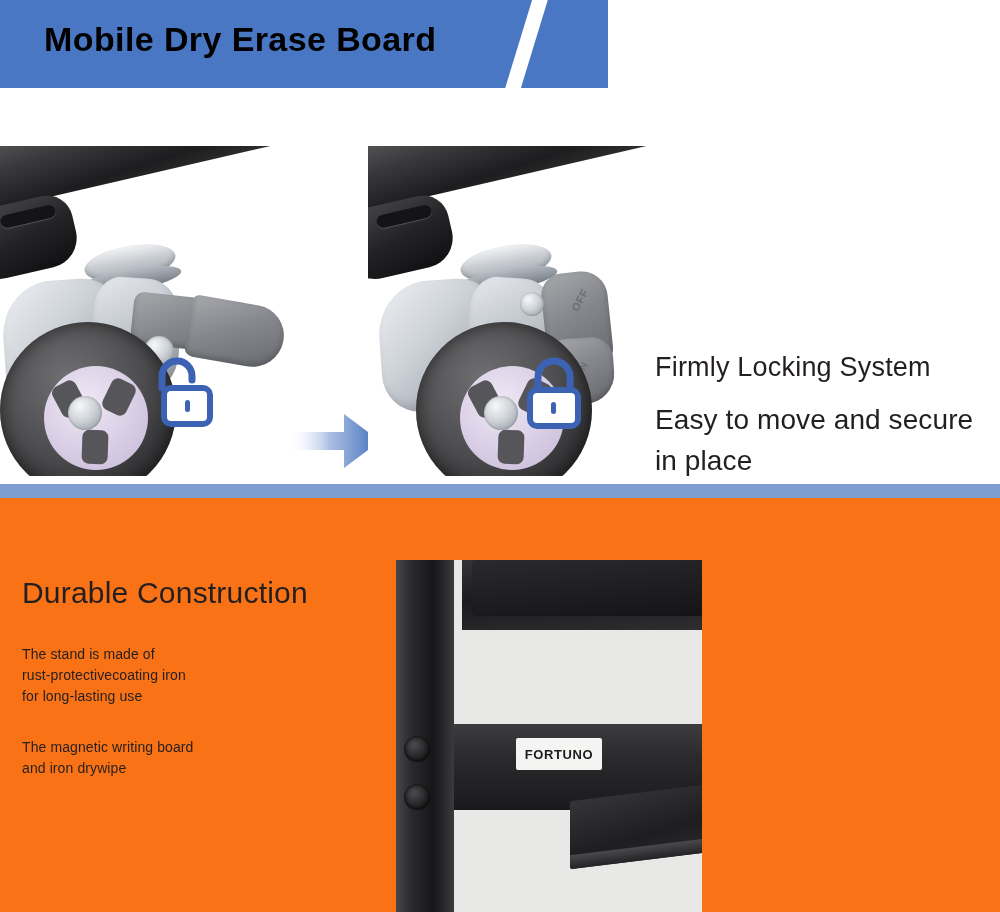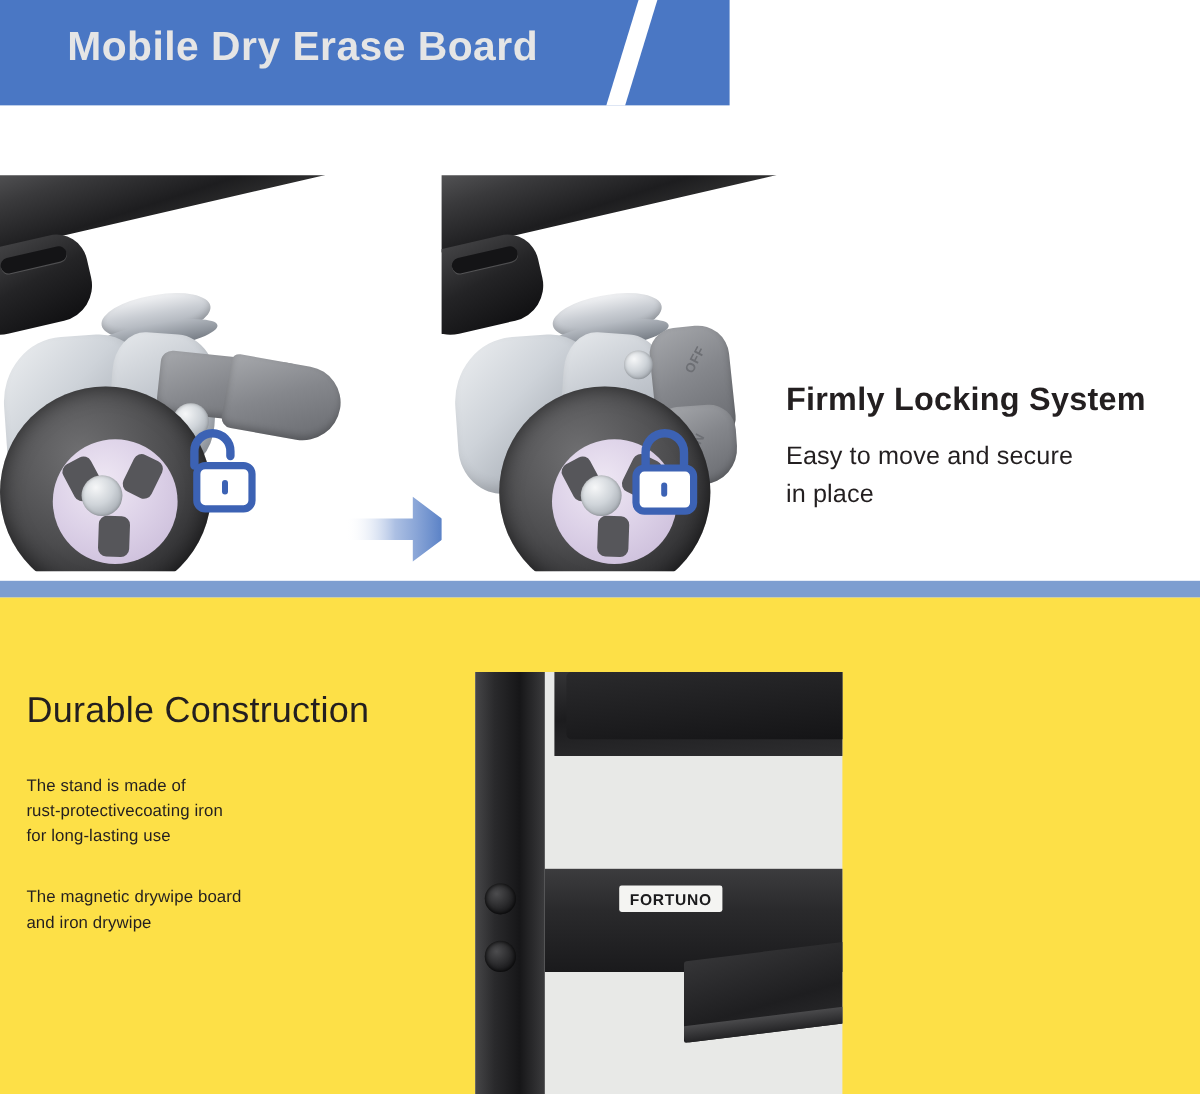--- a/index.html
+++ b/index.html
@@ -11,22 +11,22 @@
     overflow:hidden;
   }
   #page { position:relative; width:1000px; height:912px; background:#fff; }
 
   
   .banner {
     position:absolute; left:0; top:0; width:608px; height:88px;
     background:#4a77c4; overflow:hidden;
   }
   .banner-title {
-    position:absolute; left:56px; top:20px;
-    font-size:34px; font-weight:bold; color:#e5e5e5;
+    position:absolute; left:44px; top:20px;
+    font-size:34px; font-weight:bold; color:#000000;
     letter-spacing:0.4px; white-space:nowrap;
     font-family:"Liberation Sans", sans-serif;
   }
   .banner-slash {
     position:absolute; width:15px; height:124px;
     background:#ffffff; top:-18px;
     transform:rotate(17deg);
   }
   .banner-slash.s1 { left:519px; }
 
@@ -127,36 +127,36 @@
 
   
   .lock-icon { position:absolute; }
 
   
   .arrow-wrap { position:absolute; left:288px; top:322px; width:92px; height:62px; }
 
   
   .sec1-copy { position:absolute; left:655px; top:230px; width:345px; }
   .copy-head {
-    font-size:27px; color:#231f20; font-weight:bold;
-    letter-spacing:.2px; white-space:nowrap;
+    font-size:27px; color:#231f20; font-weight:normal;
+    letter-spacing:.2px; white-space:nowrap;margin-top:34px;
   }
   .copy-body {
-    font-size:21px; color:#231f20; line-height:1.48; margin-top:16px;
+    font-size:28px; color:#231f20; line-height:1.48; margin-top:16px;
     letter-spacing:.1px;
   }
 
   
   .divider {
     position:absolute; left:0; top:484px; width:1000px; height:14px;
     background:#7d9ed0;
   }
 
   
-  .sec2 { position:absolute; left:0; top:498px; width:1000px; height:414px; background:#fde047; }
+  .sec2 { position:absolute; left:0; top:498px; width:1000px; height:414px; background:#f97316; }
 
   .sec2-copy { position:absolute; left:22px; top:78px; width:372px; }
   .sec2-head {
     font-size:30px; color:#231f20; letter-spacing:.2px; white-space:nowrap;
   }
   .sec2-body {
     font-size:14px; color:#231f20; line-height:1.5; letter-spacing:.1px;
   }
   .sec2-body.p1 { margin-top:34px; }
   .sec2-body.p2 { margin-top:30px; }
@@ -183,21 +183,21 @@
   .mid-boardframe-inner {
     position:absolute; left:10px; top:10px; width:246px; height:56px;
     background:linear-gradient(175deg,#2a2a2c,#141416);
     border-radius:4px;
   }
   .mid-rail {
     position:absolute; left:58px; top:164px; width:260px; height:86px;
     background:linear-gradient(180deg,#3c3c3e 0%,#2a2a2c 40%,#1a1a1c 100%);
   }
   .mid-label {
-    position:absolute; left:62px; top:14px; width:86px; height:22px;
+    position:absolute; left:62px; top:14px; width:86px; height:32px;
     background:#f4f4f2; border-radius:2px;
     display:flex; align-items:center; justify-content:center;
   }
   .mid-label span {
     font-size:13px; font-weight:bold; color:#1b1b1d; letter-spacing:.6px;
   }
   .mid-tray {
     position:absolute; left:174px; top:232px; width:150px; height:68px;
     background:linear-gradient(170deg,#353537 0%,#1e1e20 60%,#2b2b2d 100%);
     transform:skewY(-7deg); border-radius:2px 2px 6px 2px;
@@ -312,21 +312,21 @@
   <div class="sec2">
 
     <div class="sec2-copy">
       <div class="sec2-head">Durable Construction</div>
       <div class="sec2-body p1">
         <div>The stand is made of</div>
         <div>rust-protectivecoating iron</div>
         <div>for long-lasting use</div>
       </div>
       <div class="sec2-body p2">
-        <div>The magnetic drywipe board</div>
+        <div>The magnetic writing board</div>
         <div>and iron drywipe</div>
       </div>
     </div>
 
     <div class="photo-mid">
       <div class="mid-boardframe">
         <div class="mid-boardframe-inner"></div>
       </div>
       <div class="mid-rail">
         <div class="mid-label">

